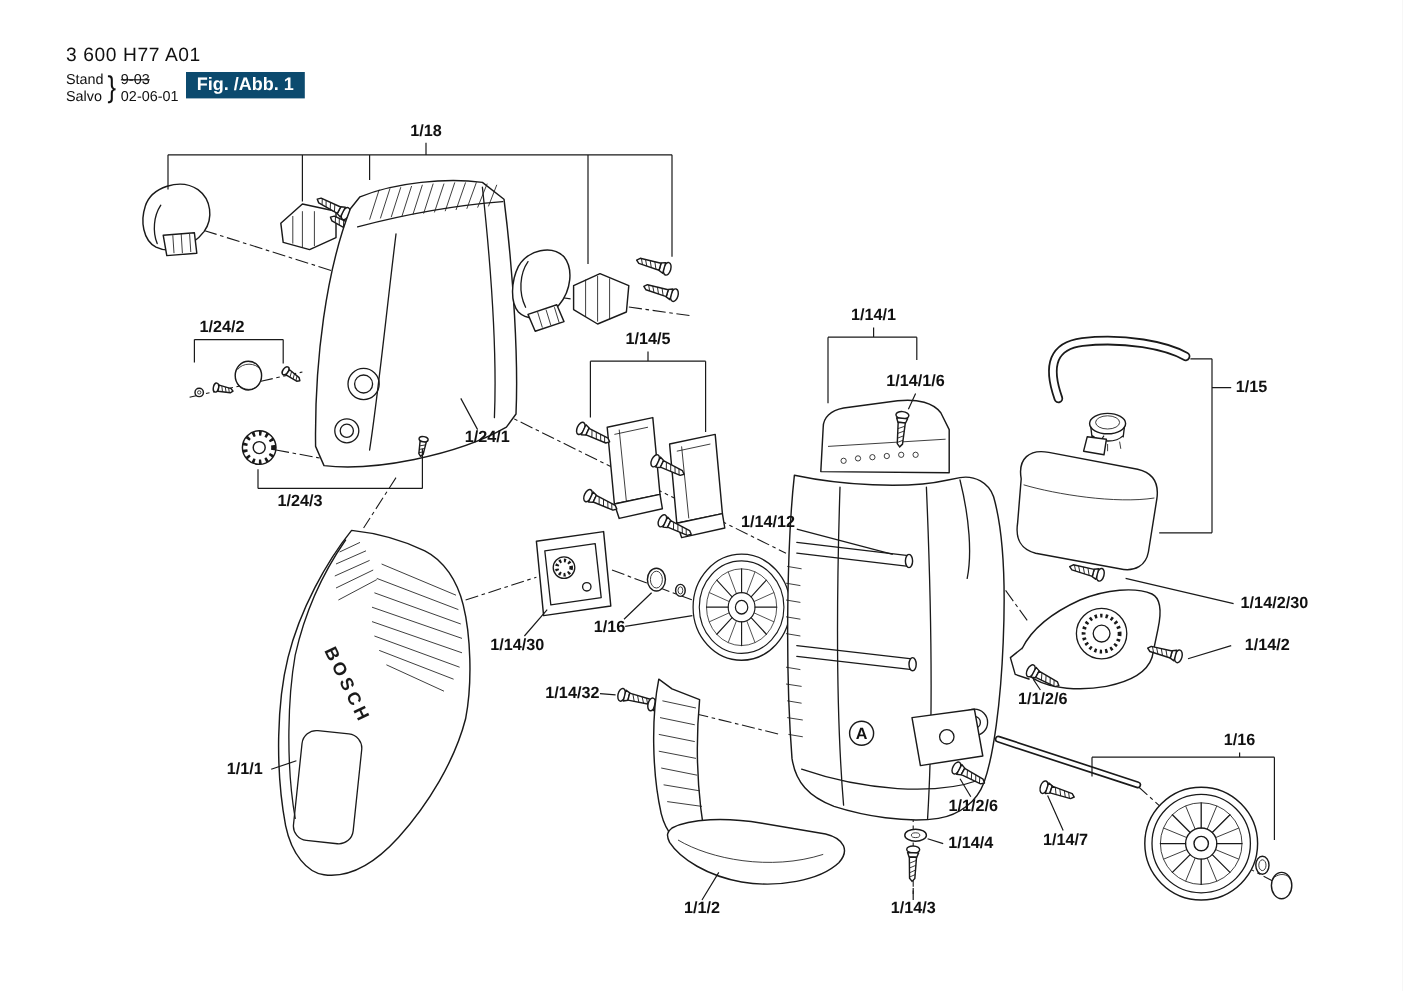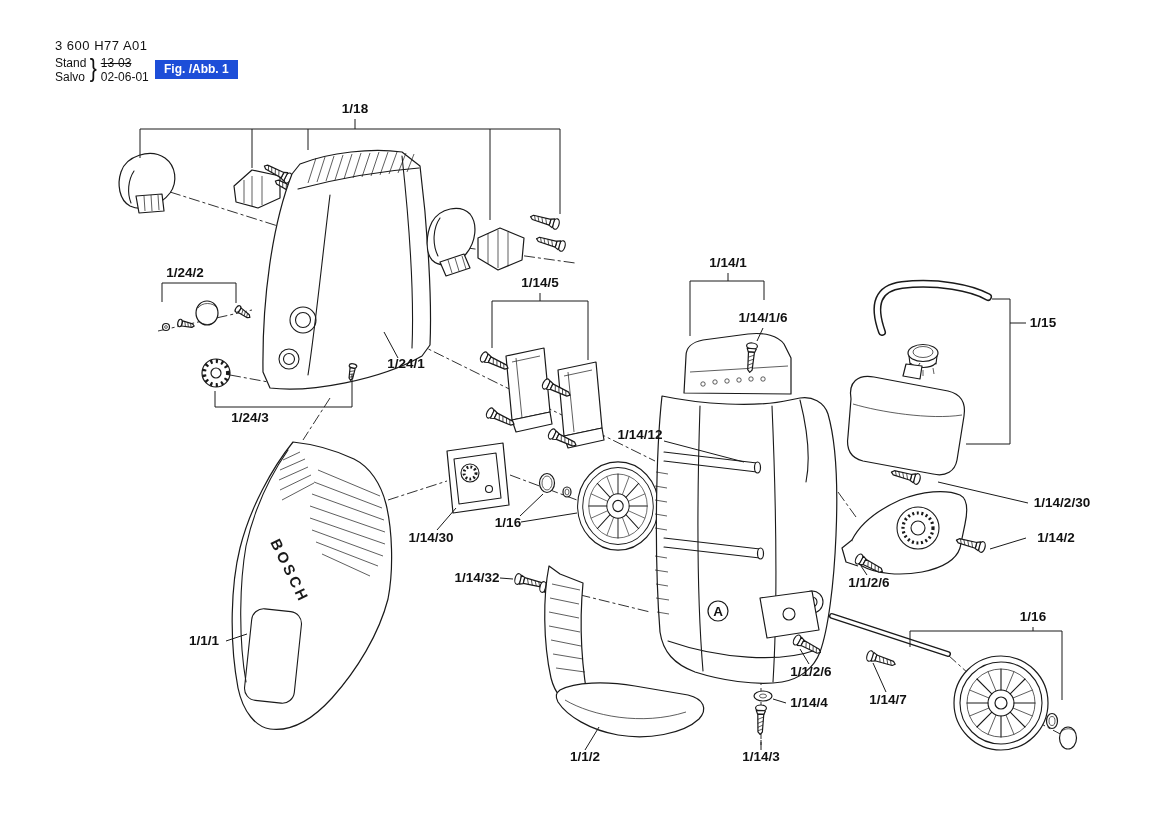--- a/index.html
+++ b/index.html
@@ -1,28 +1,28 @@
 <!DOCTYPE html>
 <html><head>
 <meta charset="utf-8">
 <style>
   html,body{margin:0;padding:0;background:#e8e8e8;}
   .stage{
     position:relative;width:1169px;height:826px;background:#ffffff;
     font-family:"Liberation Sans",sans-serif;color:#111;overflow:hidden;
   }
   .hdr{position:absolute;left:55px;top:38px;}
-  .pn{font-size:13px;letter-spacing:0.5px;}
-  .rev{display:flex;align-items:flex-start;gap:3px;margin-top:3px;}
+  .pn{font-size:16px;letter-spacing:0.5px;}
+  .rev{display:flex;align-items:center;gap:3px;margin-top:3px;}
   .rev-col{display:flex;flex-direction:column;font-size:12px;line-height:14px;}
   .brace{font-size:25px;font-weight:400;transform:scaleX(0.85);line-height:24px;}
   .struck{text-decoration:line-through;}
   .figbox{
-    position:absolute;left:155px;top:60px;background:#1d4ed8;color:#fff;
-    font-size:12px;font-weight:bold;padding:2px 9px 3px 9px;white-space:nowrap;
+    position:absolute;left:155px;top:60px;background:#0c4a6e;color:#fff;
+    font-size:15px;font-weight:bold;padding:2px 9px 3px 9px;white-space:nowrap;
   }
   .ftr{position:absolute;left:55px;top:721px;font-size:11.5px;line-height:15.5px;}
   svg{position:absolute;left:0;top:0;}
   .ln{fill:none;stroke:#1a1a1a;stroke-width:1.1;stroke-linecap:round;stroke-linejoin:round;}
   .fw{fill:#ffffff;stroke:#1a1a1a;stroke-width:1.2;stroke-linejoin:round;}
   .thin{fill:none;stroke:#1a1a1a;stroke-width:0.7;}
   .cl{fill:none;stroke:#1a1a1a;stroke-width:0.9;stroke-dasharray:11 3 3 3;}
   .ldr{fill:none;stroke:#1a1a1a;stroke-width:1;}
   .lbl{font:bold 13.5px "Liberation Sans",sans-serif;fill:#111;}
   .brand{font:bold 15px "Liberation Sans",sans-serif;letter-spacing:3px;fill:#1a1a1a;}
@@ -34,21 +34,21 @@
 
   <div class="hdr">
     <div class="pn">3 600 H77 A01</div>
     <div class="rev">
       <div class="rev-col">
         <span>Stand</span>
         <span>Salvo</span>
       </div>
       <div class="brace">}</div>
       <div class="rev-col">
-        <span class="struck">13-03</span>
+        <span class="struck">9-03</span>
         <span>02-06-01</span>
       </div>
     </div>
   </div>
   <div class="figbox">Fig. /Abb. 1</div>
 
   <svg width="1169" height="826" viewBox="0 0 1169 826">
     <defs>
       <g id="screw">
         <ellipse cx="0" cy="0" rx="3" ry="5.4" class="fw"></ellipse>

